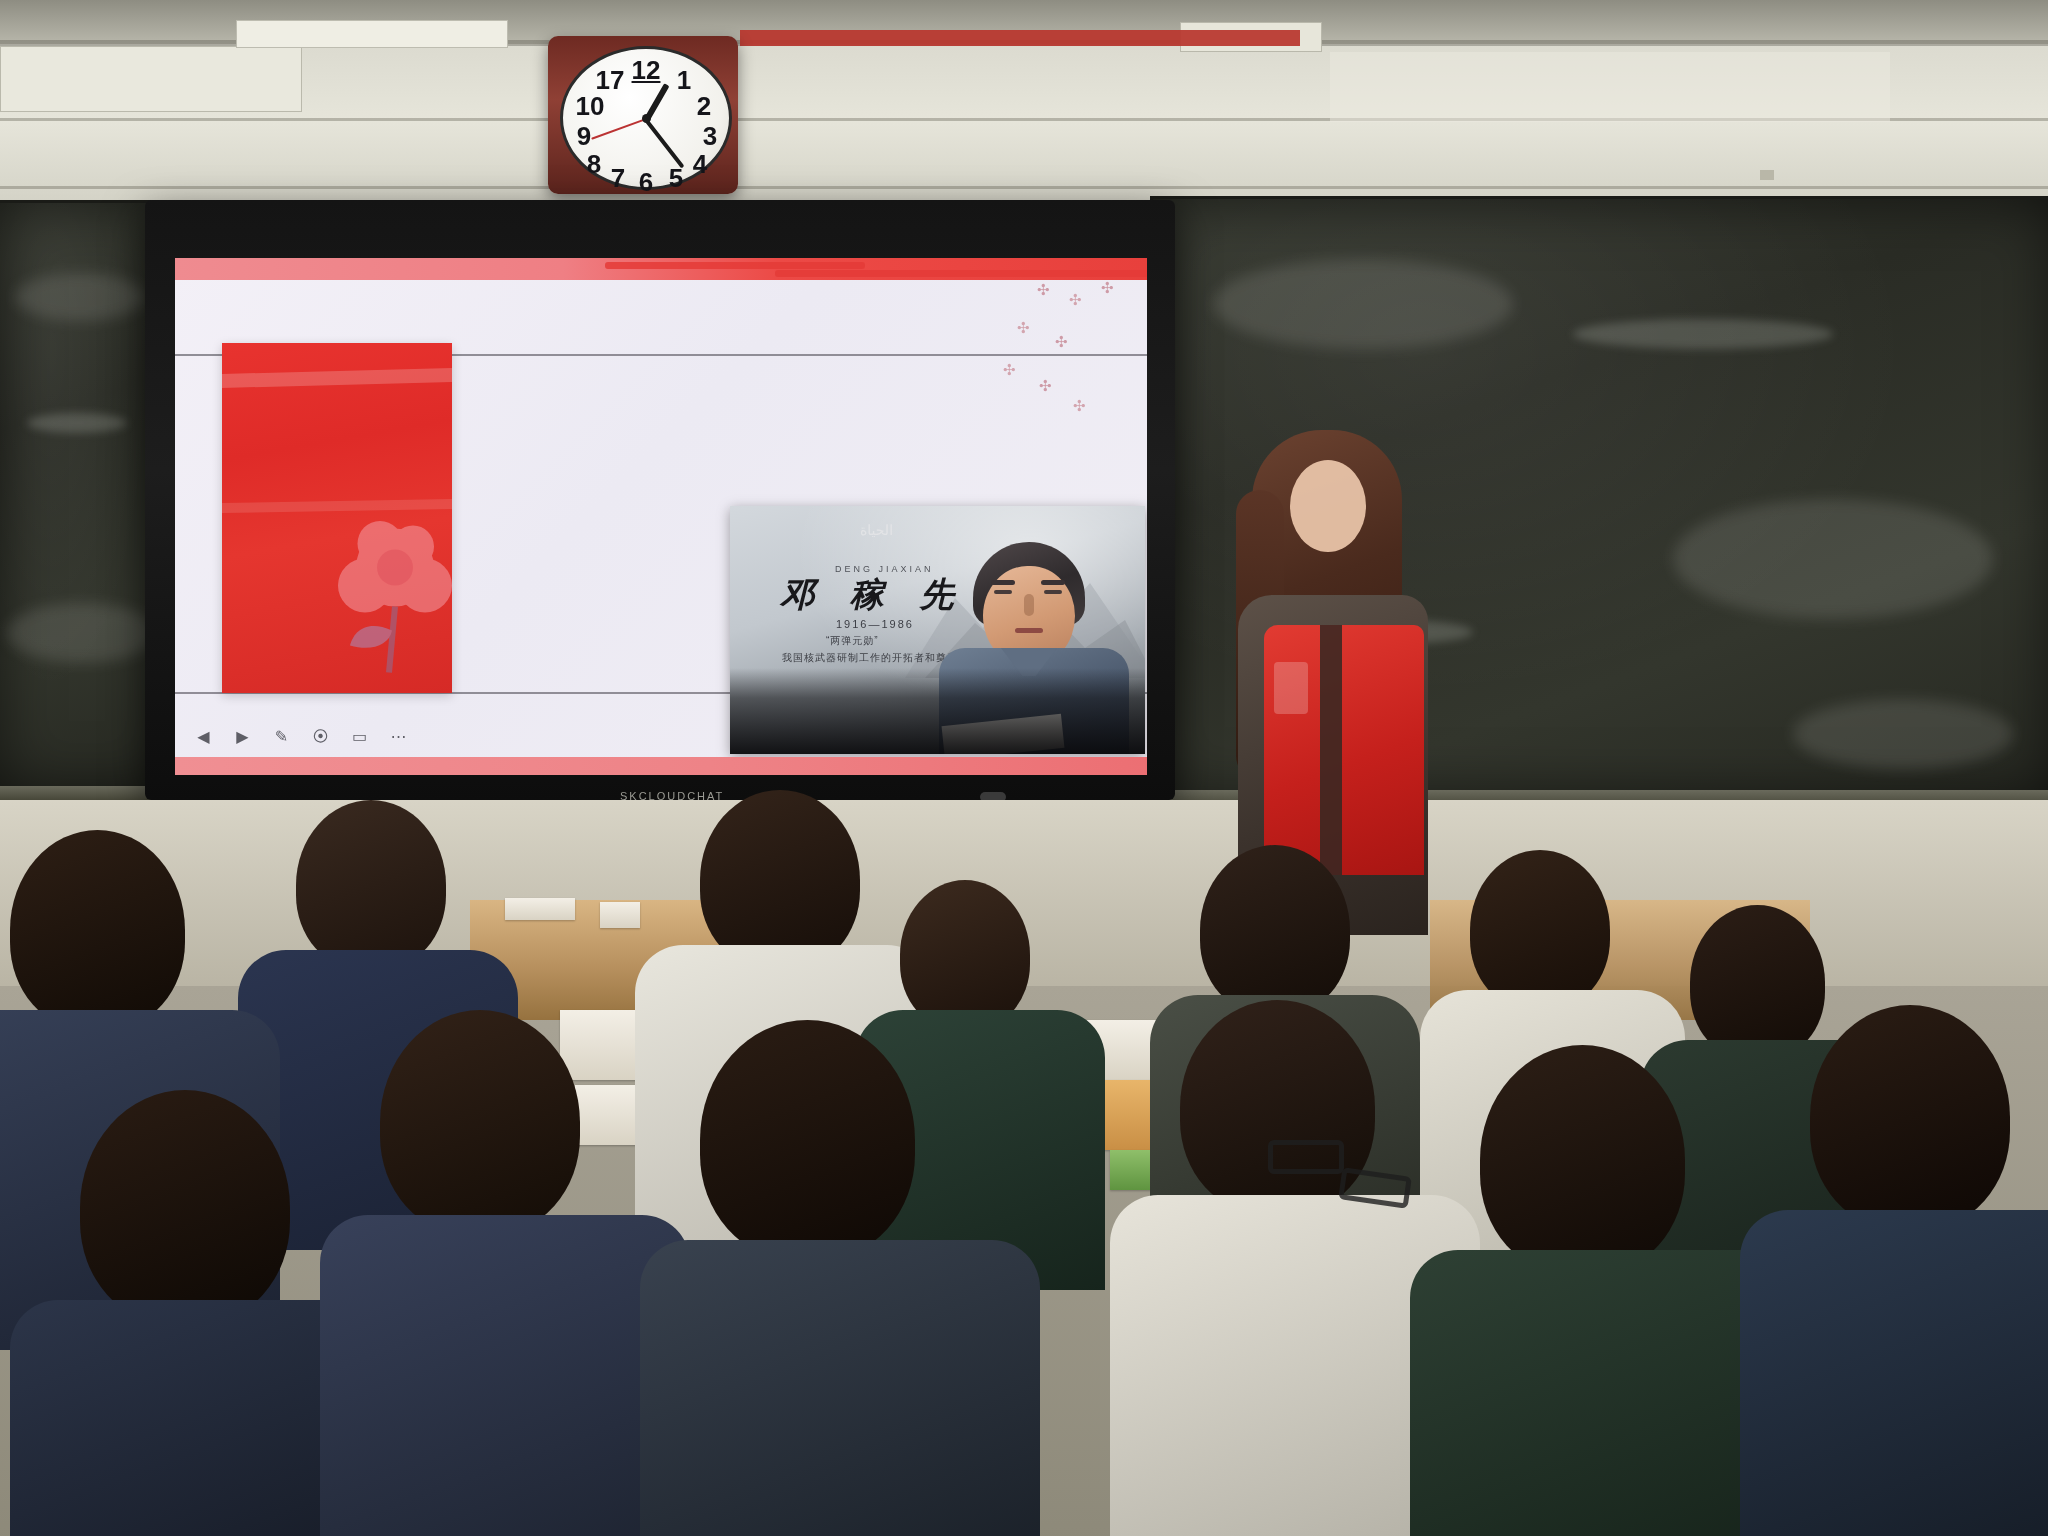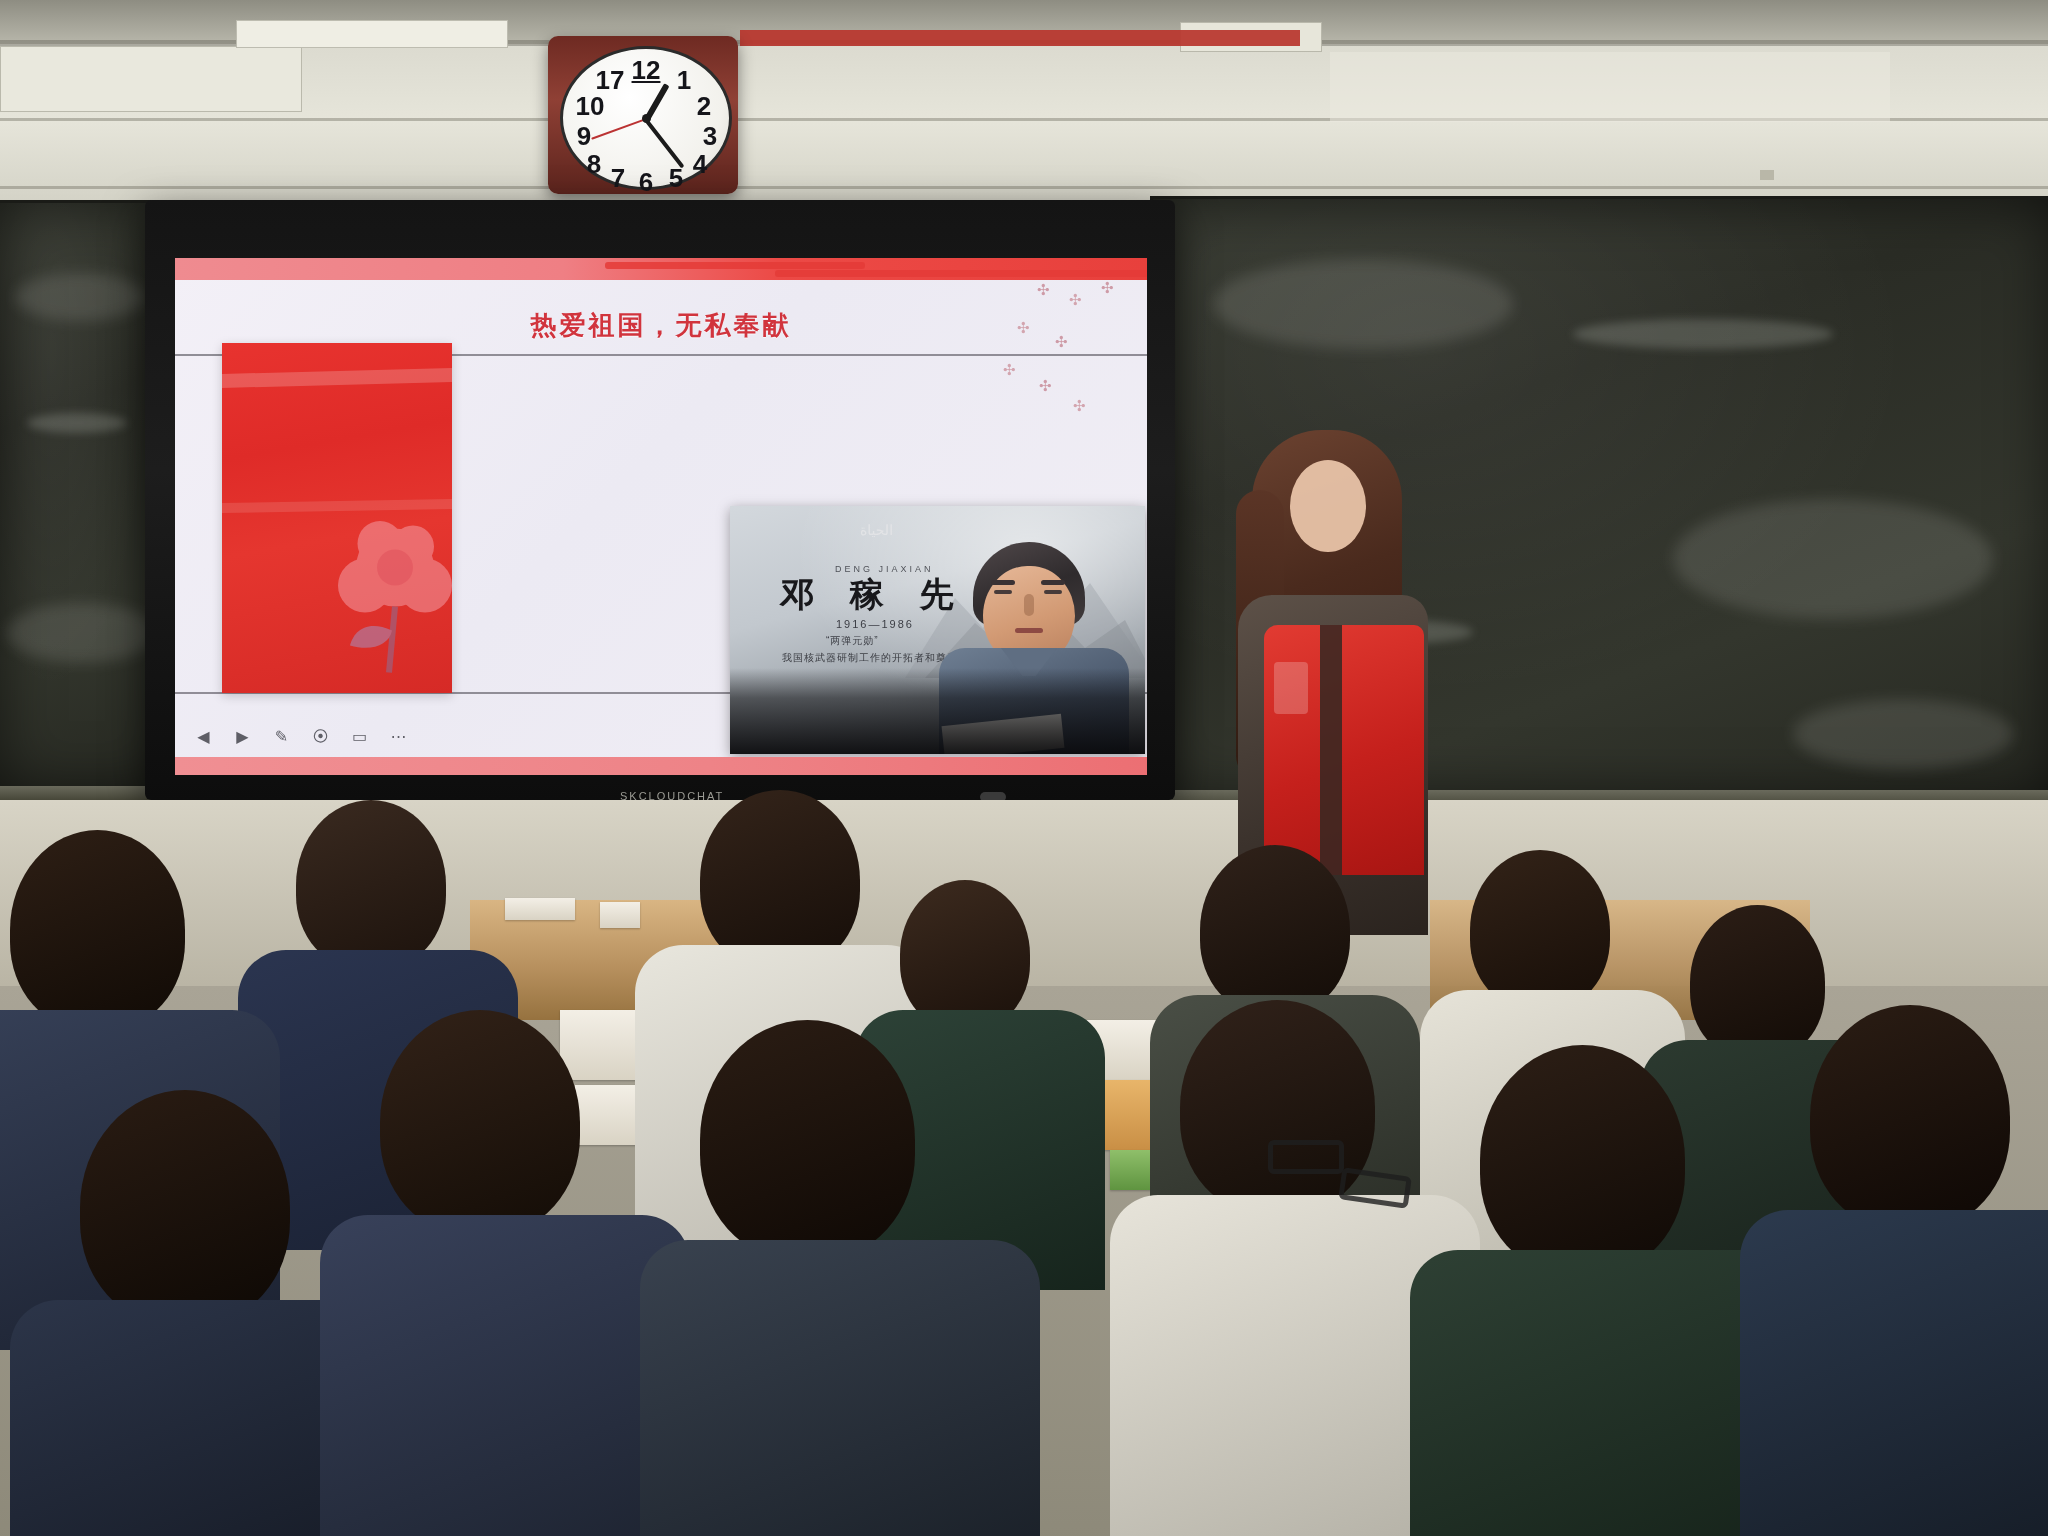--- a/index.html
+++ b/index.html
@@ -88,21 +88,21 @@
   .photo{position:absolute;left:555px;top:248px;width:415px;height:248px;overflow:hidden;
     background:linear-gradient(160deg,#cfd4da 0%,#b9bfc6 30%,#8d949b 62%,#4a4f53 100%);
     box-shadow:0 3px 12px rgba(0,0,0,.35);}
   .photo-sky{position:absolute;inset:0;background:
      radial-gradient(ellipse at 72% 18%, rgba(255,255,255,.55), rgba(255,255,255,0) 55%),
      linear-gradient(165deg,#d3d8dd 0%,#c2c8ce 35%,#9aa1a8 65%,#5d6367 100%);}
   .photo-mountain{position:absolute;right:-10px;top:22px;width:250px;height:150px;opacity:.6;}
   .photo-arabic{position:absolute;left:130px;top:16px;font-size:14px;color:#e8e8ea;opacity:.75;letter-spacing:3px;}
   .photo-name-en{position:absolute;left:105px;top:58px;font-size:9px;letter-spacing:3px;color:#2f3138;opacity:.8;}
   .photo-name{position:absolute;left:50px;top:66px;font-size:34px;color:#18181b;letter-spacing:12px;
-    font-family:"DejaVu Serif","Liberation Serif",serif;font-weight:700;}
+    font-family:"DejaVu Serif","Liberation Serif",serif;font-weight:700;font-style:italic;}
   .photo-years{position:absolute;left:106px;top:112px;font-size:11px;color:#3b3d44;letter-spacing:2px;}
   .photo-quote{position:absolute;left:96px;top:128px;font-size:10px;color:#3b3d44;letter-spacing:1px;}
   .photo-sub{position:absolute;left:52px;top:145px;font-size:10px;color:#3a3c42;letter-spacing:1px;}
   .portrait{position:absolute;right:6px;bottom:0;width:210px;height:218px;}
   .p-hair{position:absolute;left:44px;top:6px;width:112px;height:84px;border-radius:56px 56px 20px 20px;
     background:linear-gradient(160deg,#50484a,#2f2b2d 55%,#413b3c);}
   .p-face{position:absolute;left:54px;top:30px;width:92px;height:100px;border-radius:46px/52px;
     background:linear-gradient(160deg,#e6b898,#d29a74 55%,#b87f5d);}
   .p-brow{position:absolute;width:24px;height:5px;background:#3a3234;border-radius:3px;top:44px;}
   .p-eye{position:absolute;width:18px;height:4px;background:#473b3a;border-radius:2px;top:54px;}
@@ -221,21 +221,20 @@
     <div class="slide">
 
       <div class="slide-topband">
         <div class="topband-streak" style="left:430px;top:4px;width:260px;"></div>
         <div class="topband-streak" style="left:600px;top:12px;width:380px;"></div>
       </div>
 
       <div class="slide-hr" style="top:96px;"></div>
       <div class="slide-hr" style="top:434px;"></div>
 
-      <h1 class="slide-title">热爱祖国，无私奉献</h1>
 
       <div class="birds">
         <span class="bird" style="left:118px;top:4px;">✣</span>
         <span class="bird b2" style="left:150px;top:14px;">✣</span>
         <span class="bird" style="left:182px;top:2px;">✣</span>
         <span class="bird b2" style="left:98px;top:42px;">✣</span>
         <span class="bird" style="left:136px;top:56px;">✣</span>
         <span class="bird b2" style="left:84px;top:84px;">✣</span>
         <span class="bird" style="left:120px;top:100px;">✣</span>
         <span class="bird b2" style="left:154px;top:120px;">✣</span>

